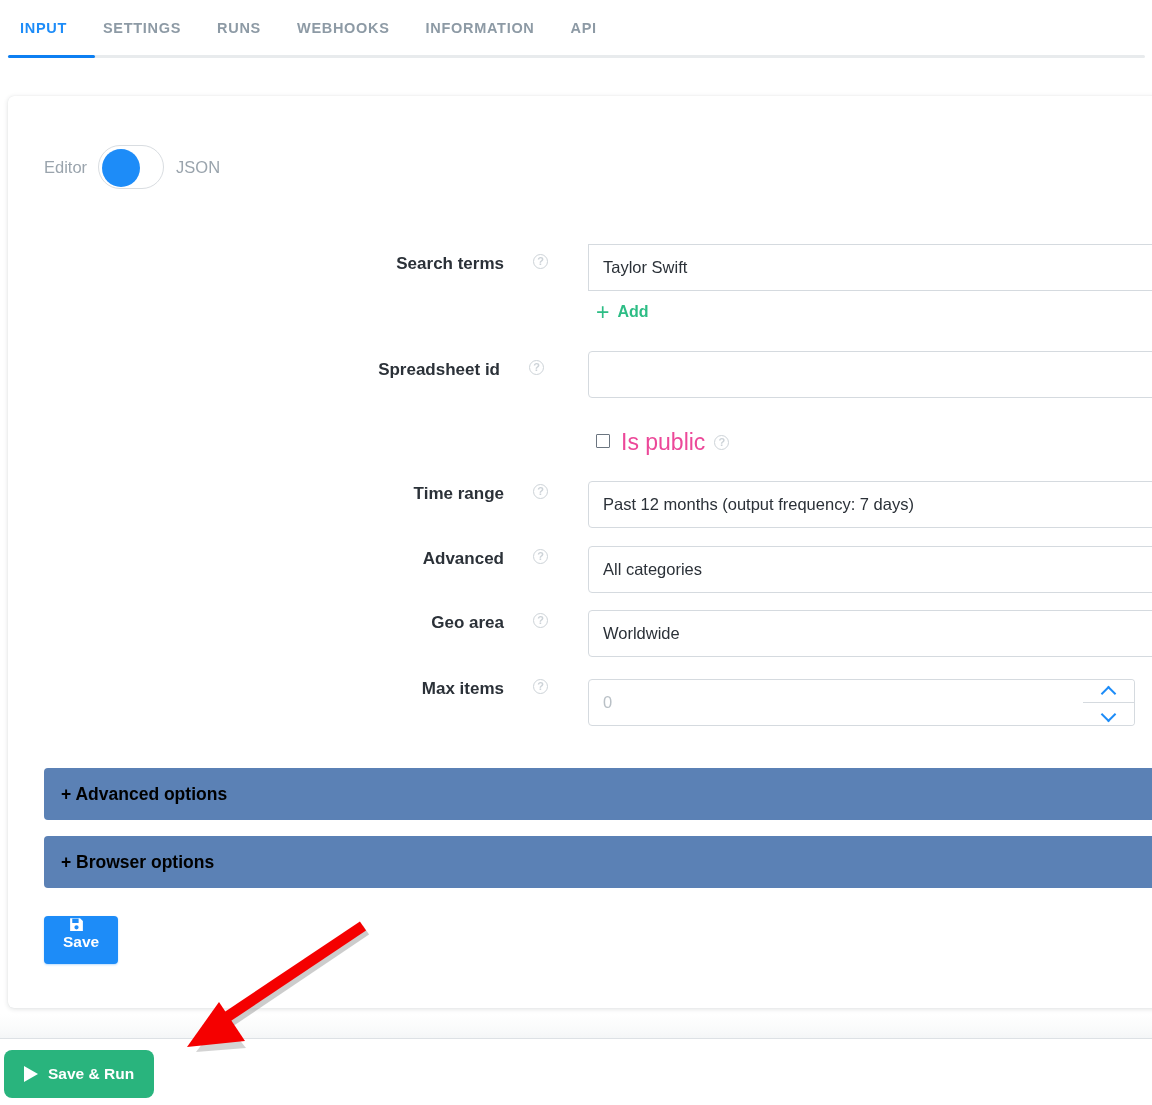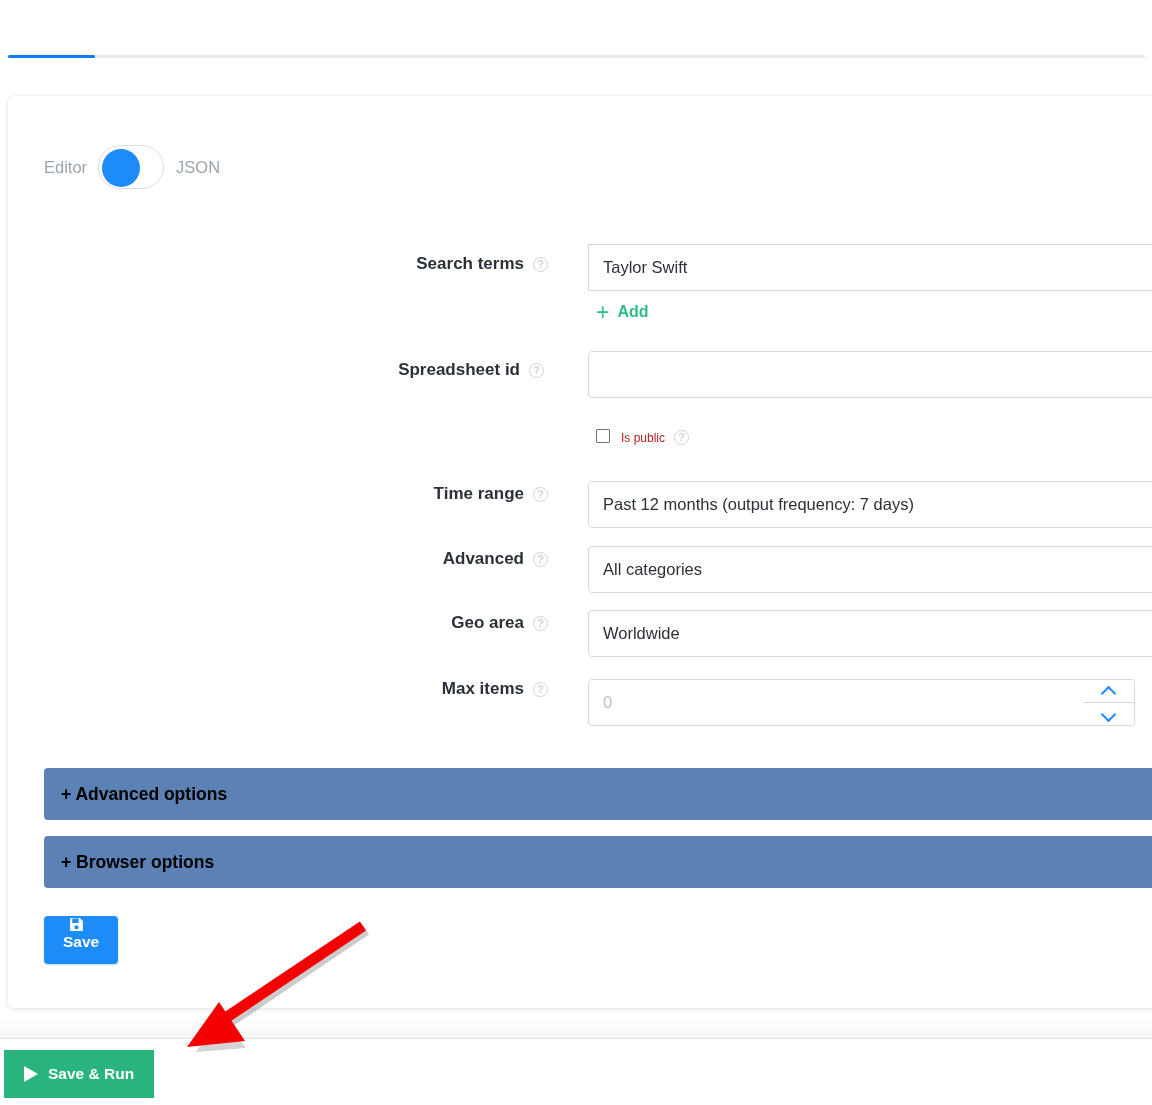--- a/index.html
+++ b/index.html
@@ -57,21 +57,21 @@
   }
   .toggle-knob {
     position: absolute; left: 3px; top: 3px; width: 38px; height: 38px;
     border-radius: 50%; background: #1d8cf8;
   }
 
   
   .form { position: absolute; left: 0; top: 0; width: 1160px; }
   .field-label-wrap {
     position: absolute; width: 480px; text-align: right;
-    display: flex; justify-content: flex-end; align-items: center;
+    display: flex; justify-content: flex-end; align-items: flex-start; gap: 20px;
   }
   .field-label {
     font-size: 17px; color: #2b3138; font-weight: 700;
     white-space: nowrap;
   }
   .help-icon {
     display: inline-block; width: 15px; height: 15px; margin-left: 9px;
     border: 1.3px solid #cdd3d8; border-radius: 50%;
     color: #cdd3d8; font-size: 11px; line-height: 13px; text-align: center;
     font-weight: 700; font-family: "Liberation Sans", sans-serif;
@@ -99,21 +99,21 @@
   }
 
   .checkbox-row {
     position: absolute; display: flex; align-items: center;
   }
   .checkbox {
     width: 14px; height: 14px; border: 1.3px solid #6b7580;
     background: #fff; border-radius: 1px; cursor: pointer; flex: none;
     margin-right: 11px; margin-bottom: 3px;
   }
-  .checkbox-label { font-size: 12px; color: #b91c1c; font-weight: 400; white-space: nowrap; }
+  .checkbox-label { font-size: 23px; color: #ec4899; font-weight: 400; white-space: nowrap; }
 
   .stepper {
     position: absolute; width: 52px; height: 47px;
     border: 1px solid #d5dadf; border-left: none;
     border-top-right-radius: 4px; border-bottom-right-radius: 4px;
     background: #fff; overflow: hidden;
   }
   .stepper-btn {
     width: 100%; height: 50%; display: flex; align-items: center; justify-content: center;
     cursor: pointer; background: #fff;
@@ -153,41 +153,49 @@
     position: absolute; left: 0; top: 1038px; width: 1152px; height: 1px;
     background: #dde1e5;
   }
   .footer-shade {
     position: absolute; left: 0; top: 1014px; width: 1152px; height: 24px;
     background: linear-gradient(to bottom, #ffffff 0%, #fafbfb 60%, #f4f6f7 100%);
   }
   .run-btn {
     position: absolute; left: 4px; top: 1050px;
     height: 48px; padding: 0 20px;
-    background: #29b47d; border: none; border-radius: 0;
+    background: #29b47d; border: none; border-radius: 8px;
     display: flex; align-items: center; cursor: pointer;
   }
   .run-icon {
     width: 0; height: 0; margin-right: 10px; flex: none;
     border-left: 14px solid #ffffff;
     border-top: 8px solid transparent;
     border-bottom: 8px solid transparent;
   }
   .run-btn-text { color: #fff; font-size: 15.5px; font-weight: 700; }
 
   
   .annotation-arrow {
     position: absolute; left: 0; top: 0; width: 1152px; height: 1105px;
     pointer-events: none;
   }
 </style>
 </head>
 <body>
 
 <div class="tabbar">
+  <div class="tabs">
+    <div class="tab active first">INPUT</div>
+    <div class="tab">SETTINGS</div>
+    <div class="tab">RUNS</div>
+    <div class="tab">WEBHOOKS</div>
+    <div class="tab">INFORMATION</div>
+    <div class="tab">API</div>
+  </div>
   <div class="tabbar-track"></div>
   <div class="tabbar-active-underline"></div>
 </div>
 
 <div class="card">
 
   <div class="toggle-row">
     <span class="toggle-label left">Editor</span>
     <div class="toggle-switch">
       <div class="toggle-knob"></div>

